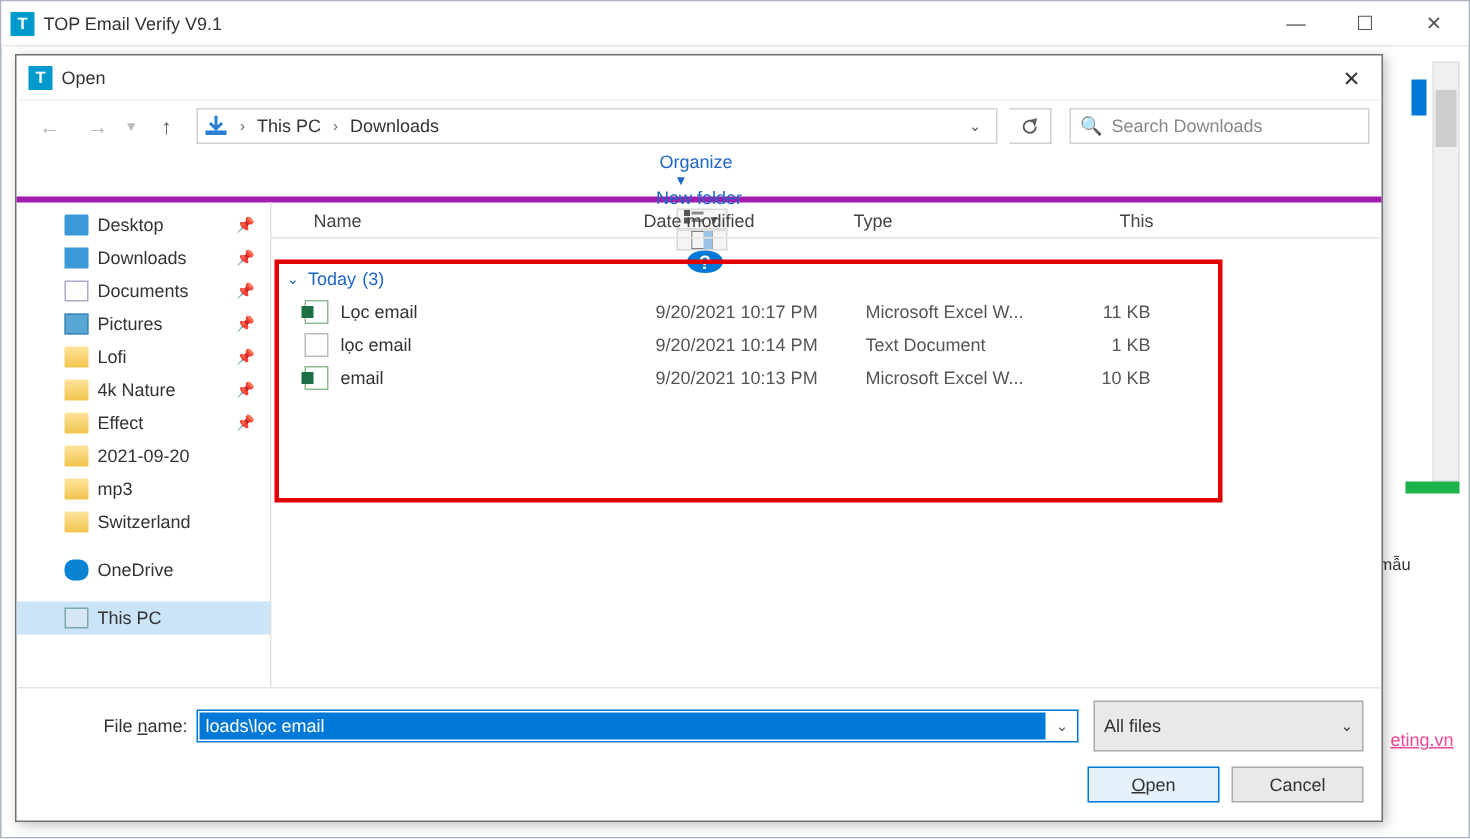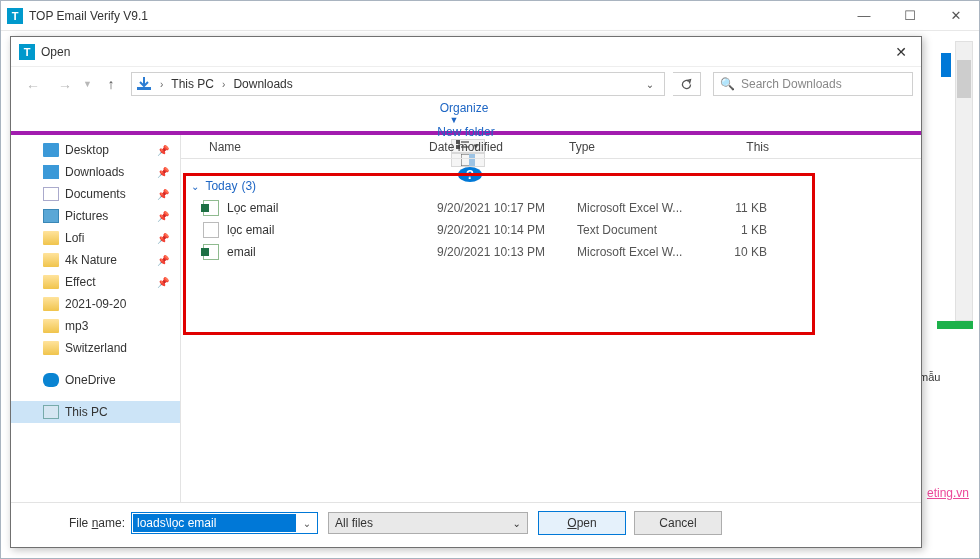--- a/index.html
+++ b/index.html
@@ -76,28 +76,28 @@
   .file-row .ficon { width: 16px; height: 16px; margin-right: 8px; display: inline-block; position: relative; }
   .xls-icon { background: #fff; border: 1px solid #8fbb8f; }
   .xls-icon::before { content:""; position:absolute; left:-3px; top:3px; width:8px; height:8px; background:#1d7044; }
   .txt-icon { background: #fff; border: 1px solid #bbb; }
   .file-row .fname { width: 210px; }
   .file-row .fdate { width: 140px; color: #555; }
   .file-row .ftype { width: 120px; color: #555; overflow: hidden; text-overflow: ellipsis; white-space: nowrap; }
   .file-row .fsize { width: 70px; text-align: right; color: #555; }
   .red-box { position: absolute; top: 2px; left: 2px; width: 632px; height: 162px; border: 3px solid #e00000; pointer-events: none; }
   
-  .footer { padding: 8px 12px 12px 12px; border-top: 1px solid #e3e3e3; display: flex; gap: 10px; }
+  .footer { padding: 8px 12px 12px 12px; border-top: 1px solid #e3e3e3; display: flex; flex-direction: column; gap: 10px; }
   .fn-row { display: flex; align-items: center; }
   .fn-label { width: 108px; text-align: right; padding-right: 6px; font-size: 12px; color: #333; }
   .fn-label u { text-decoration: underline; }
   .fn-input-wrap { flex: 1; height: 22px; border: 1px solid #0078d7; display: flex; align-items: center; background: #fff; }
   .fn-input { flex: 1; border: none; outline: none; font-size: 12px; padding: 0 4px; background: #0078d7; color: #fff; height: 18px; margin: 0 1px; }
   .fn-dd { width: 20px; display: flex; justify-content: center; color: #555; font-size: 10px; }
-  .filter-select { width: 200px; height: 22px; border: 1px solid #adadad; background: #e9e9e9; display: flex; align-items: center; padding: 4px 6px; margin-left: 10px; font-size: 12px; color: #333; justify-content: space-between; }
+  .filter-select { width: 180px; height: 22px; border: 1px solid #adadad; background: #e9e9e9; display: flex; align-items: center; padding: 16px 6px; margin-left: 10px; font-size: 12px; color: #333; justify-content: space-between; }
   .btn-row { display: flex; justify-content: flex-end; gap: 8px; }
   .btn { width: 88px; height: 24px; border: 1px solid #adadad; background: #e9e9e9; font-size: 12px; color: #333; display: flex; align-items: center; justify-content: center; }
   .btn.primary { border: 1px solid #0078d7; background: #e5f1fb; }
   .btn u { text-decoration: underline; }
 </style>
 </head>
 <body>
 
 <div class="parent-window">
   <div class="parent-titlebar">

